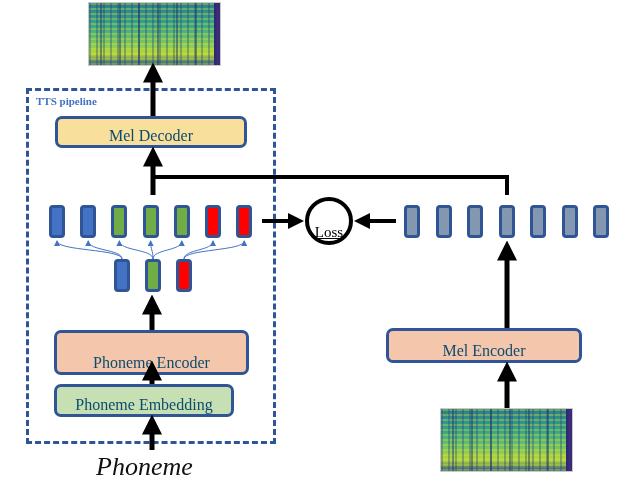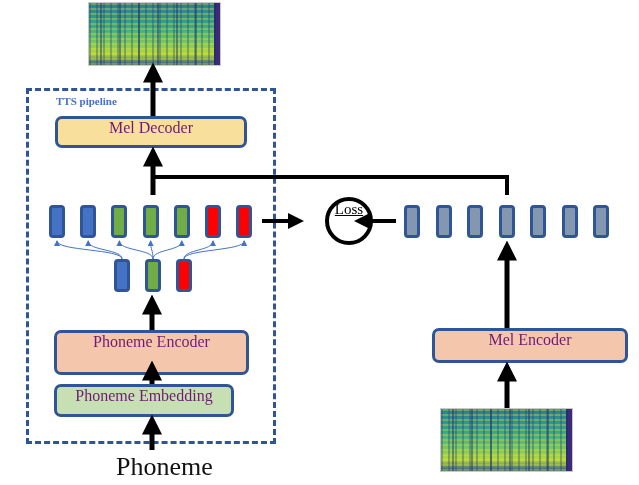--- a/index.html
+++ b/index.html
@@ -1,33 +1,33 @@
 <!DOCTYPE html>
 <html><head>
 <meta charset="utf-8">
 <style>
   html, body { margin:0; padding:0; background:#ffffff; }
   body { width:639px; height:485px; position:relative; overflow:hidden; font-family:"Liberation Serif", serif; }
-  .abs { position:absolute;margin-left:20px; }
+  .abs { position:absolute; }
   .spec {
     position:absolute; border:1px solid #c8c8c8;
     background:
       repeating-linear-gradient(90deg, rgba(40,60,140,0.35) 0 2px, transparent 2px 7px),
       repeating-linear-gradient(180deg, rgba(220,230,40,0.35) 0 2px, transparent 2px 5px),
       linear-gradient(180deg, #2a7f8e 0%, #35a48a 35%, #6cc36a 60%, #b6d83a 82%, #2c5f8c 100%);
   }
   .spec::after {
     content:""; position:absolute; inset:0;
     background: repeating-linear-gradient(90deg, transparent 0 11px, rgba(30,40,110,0.45) 11px 13px, transparent 13px 19px);
   }
   .spec .edge { position:absolute; right:0; top:0; bottom:0; width:6px; background:#3b2a78; }
   .box {
     position:absolute; border:3px solid #2f5596; border-radius:7px;
-    display:flex; align-items:flex-start; justify-content:center;
-    font-size:16px; color:#701a75; box-sizing:border-box;
+    display:flex; align-items:flex-end; justify-content:center;
+    font-size:16px; color:#0c4a6e; box-sizing:border-box;
   }
   .dashed { position:absolute; border:3px dashed #2f5596; box-sizing:border-box; }
   .tok { position:absolute; width:16px; height:33px; border:3px solid #2f5596; border-radius:4px; box-sizing:border-box; }
   svg { position:absolute; left:0; top:0; }
 </style>
 </head>
 <body>
 
 <div class="spec" style="left:88px;top:2px;width:131px;height:62px;">
     <div class="edge"></div>
@@ -67,31 +67,31 @@
   </div>
 
 <div class="box" style="left:54px;top:330px;width:195px;height:45px;background:#f4c7ac;">
   <span>Phoneme Encoder</span>
 </div>
 
 <div class="box" style="left:54px;top:384px;width:180px;height:33px;background:#c6e0b4;">
   <span>Phoneme Embedding</span>
 </div>
 
-<div class="abs" style="left:96px;top:452px;font-size:26px;color:#111;">Phoneme</div>
+<div class="abs" style="left:96px;top:452px;font-size:26px;color:#111;font-style:italic;">Phoneme</div>
 
-<div class="box" style="left:432px;top:328px;width:196px;height:35px;background:#f4c7ac;">
+<div class="box" style="left:386px;top:328px;width:196px;height:35px;background:#f4c7ac;">
   <span>Mel Encoder</span>
 </div>
 
 <div class="spec" style="left:440px;top:408px;width:131px;height:62px;">
     <div class="edge"></div>
   </div>
 
-<div class="abs" style="left:305px;top:197px;width:48px;height:48px;border:4px solid #000;border-radius:50%;box-sizing:border-box;display:flex;align-items:flex-start;justify-content:center;background:#fff;text-decoration:underline;">
+<div class="abs" style="left:305px;top:197px;width:48px;height:48px;border:4px solid #000;border-radius:50%;box-sizing:border-box;display:flex;align-items:flex-end;justify-content:center;background:#fff;text-decoration:underline;">
   <span style="font-size:15px;">Loss</span>
 </div>
 
 <svg width="639" height="485">
   <defs>
     <marker id="ah" markerWidth="4" markerHeight="4" refX="2.5" refY="2" orient="auto">
       <path d="M0,0 L4,2 L0,4 z" fill="#000"></path>
     </marker>
     <marker id="ahs" markerWidth="6" markerHeight="6" refX="5" refY="3" orient="auto">
       <path d="M0,0 L6,3 L0,6 z" fill="#4472c4"></path>

